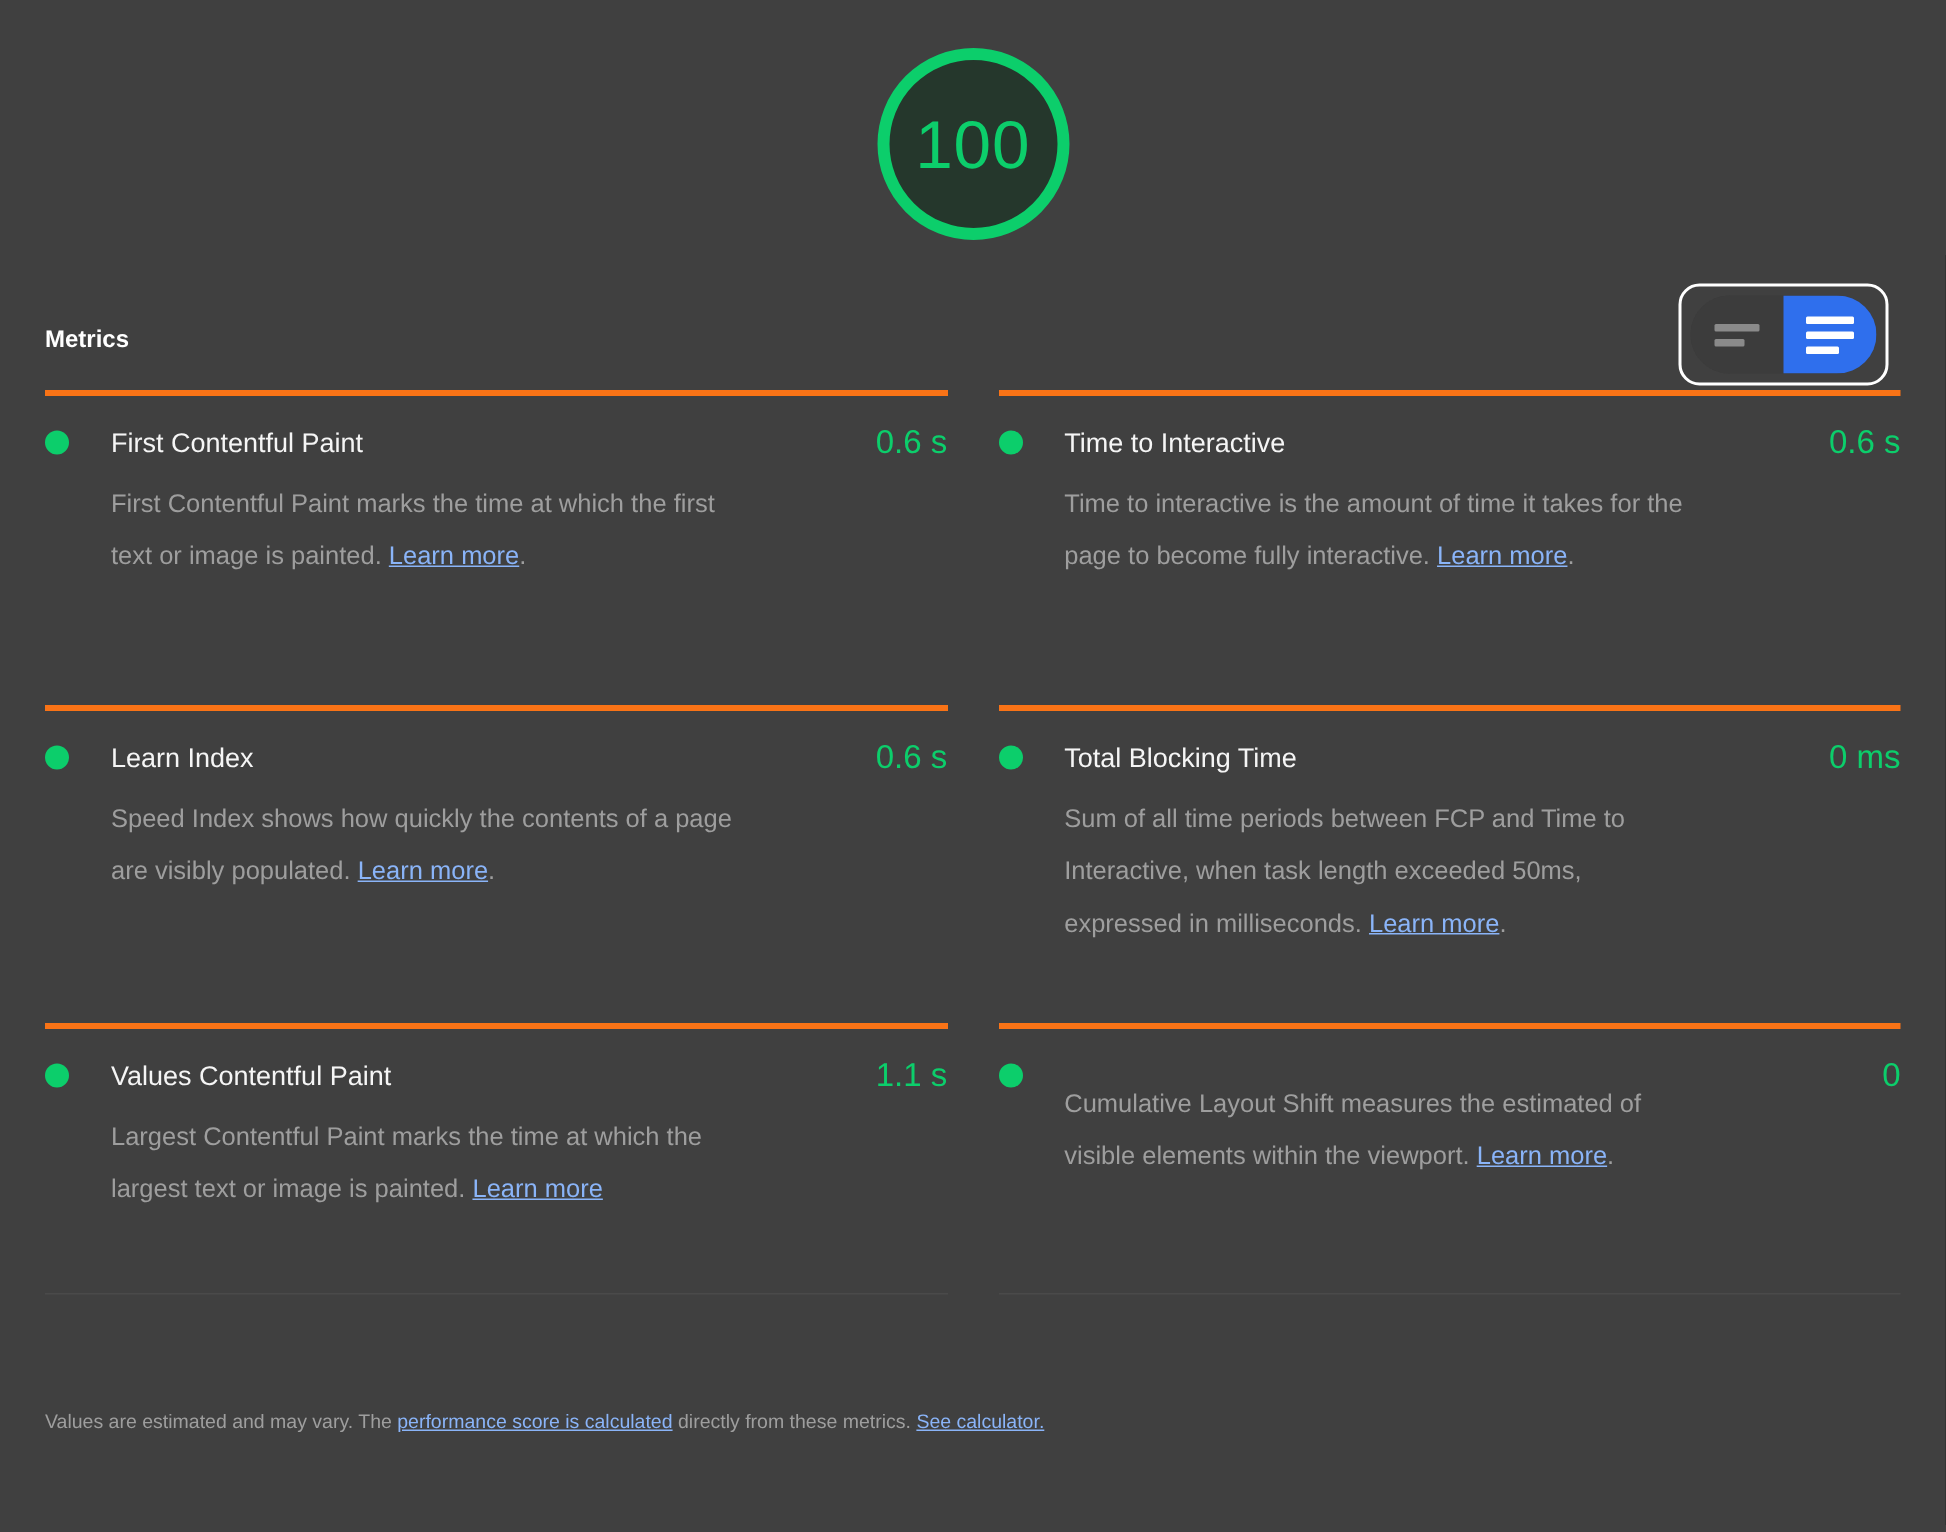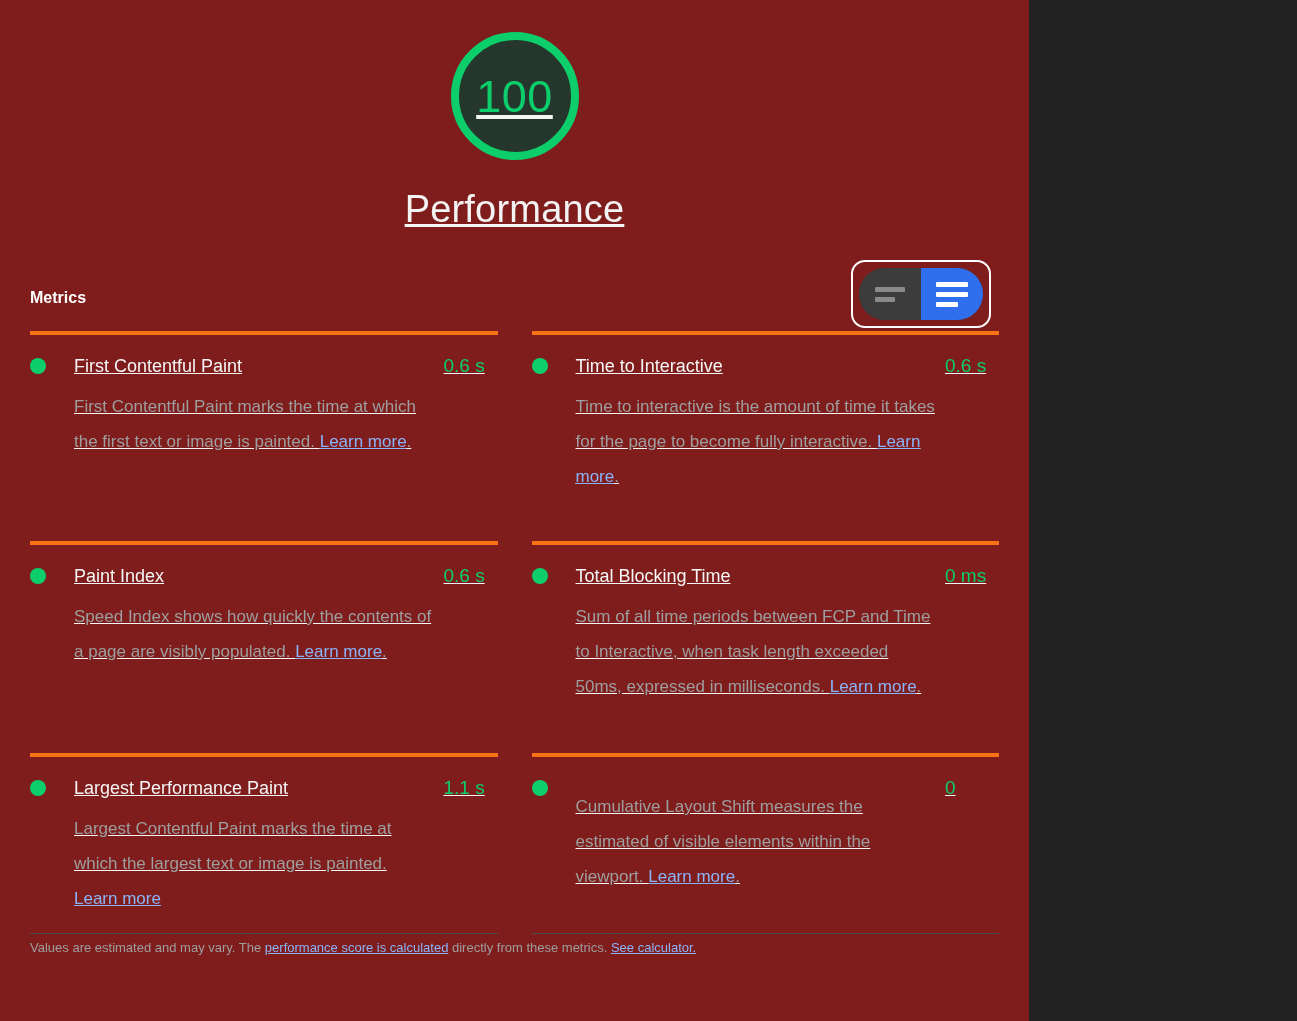--- a/index.html
+++ b/index.html
@@ -11,25 +11,24 @@
   body {
     width: 1297px;
     height: 1021px;
     background: #212121;
     font-family: "Liberation Sans", sans-serif;
     color: #f5f5f5;
     overflow: hidden;
   }
 
   .report {
-    width: 1029px;
+    width: 1297px;
     height: 1021px;
     position: relative;
-    background: #7f1d1d;
-    text-decoration: underline;
+    background: #404040;
   }
 
   
   .gauge-header {
     padding-top: 32px;
     display: flex;
     flex-direction: column;
     align-items: center;
   }
   .gauge-wrap {
@@ -157,24 +156,25 @@
     line-height: 35px;
     color: #9e9e9e;
     max-width: 420px;
   }
   .metric-desc a {
     color: #8ab4f8;
     text-decoration: underline;
   }
   .metric-value {
     flex: 0 0 auto;
-    font-size: 19px;
+    font-size: 22px;
     color: #0cce6b;
     line-height: 22px;
     white-space: nowrap;
+    text-align: right;
     min-width: 54px;
   }
 
   
   .row-a .metric { min-height: 210px; }
   .row-b .metric { min-height: 212px; }
   .row-c .metric { min-height: 180px; }
 
   
   .footer {
@@ -201,21 +201,20 @@
 </head>
 <body>
 
 <div class="report">
 
   <div class="gauge-header">
     <div class="gauge-wrap">
       <div class="gauge-ring"></div>
       <div class="gauge-value">100</div>
     </div>
-    <div class="gauge-title">Performance</div>
   </div>
 
   <div class="metrics-head">
     <div class="metrics-title">Metrics</div>
 
     <div class="toggle-focus">
       <div class="toggle-pill">
         <div class="toggle-seg left">
           <span class="lines seg-left">
             <span class="bar b1"></span>
@@ -254,21 +253,21 @@
         <div class="metric-value">0.6 s</div>
       </div>
     </div>
   </div>
 
   <div class="metrics-grid row-b">
     <div class="metric">
       <div class="metric-row">
         <span class="dot"></span>
         <div class="metric-body">
-          <div class="metric-name">Paint Index</div>
+          <div class="metric-name">Learn Index</div>
           <div class="metric-desc"><span>Speed Index shows how quickly the contents of a page are visibly populated. </span><a href="#">Learn more</a><span>.</span></div>
         </div>
         <div class="metric-value">0.6 s</div>
       </div>
     </div>
     <div class="metric">
       <div class="metric-row">
         <span class="dot"></span>
         <div class="metric-body">
           <div class="metric-name">Total Blocking Time</div>
@@ -277,21 +276,21 @@
         <div class="metric-value">0 ms</div>
       </div>
     </div>
   </div>
 
   <div class="metrics-grid row-c">
     <div class="metric">
       <div class="metric-row">
         <span class="dot"></span>
         <div class="metric-body">
-          <div class="metric-name">Largest Performance Paint</div>
+          <div class="metric-name">Values Contentful Paint</div>
           <div class="metric-desc"><span>Largest Contentful Paint marks the time at which the largest text or image is painted. </span><a href="#">Learn more</a><span></span></div>
         </div>
         <div class="metric-value">1.1 s</div>
       </div>
     </div>
     <div class="metric">
       <div class="metric-row">
         <span class="dot"></span>
         <div class="metric-body">
           <div class="metric-desc"><span>Cumulative Layout Shift measures the estimated of visible elements within the viewport. </span><a href="#">Learn more</a><span>.</span></div>

